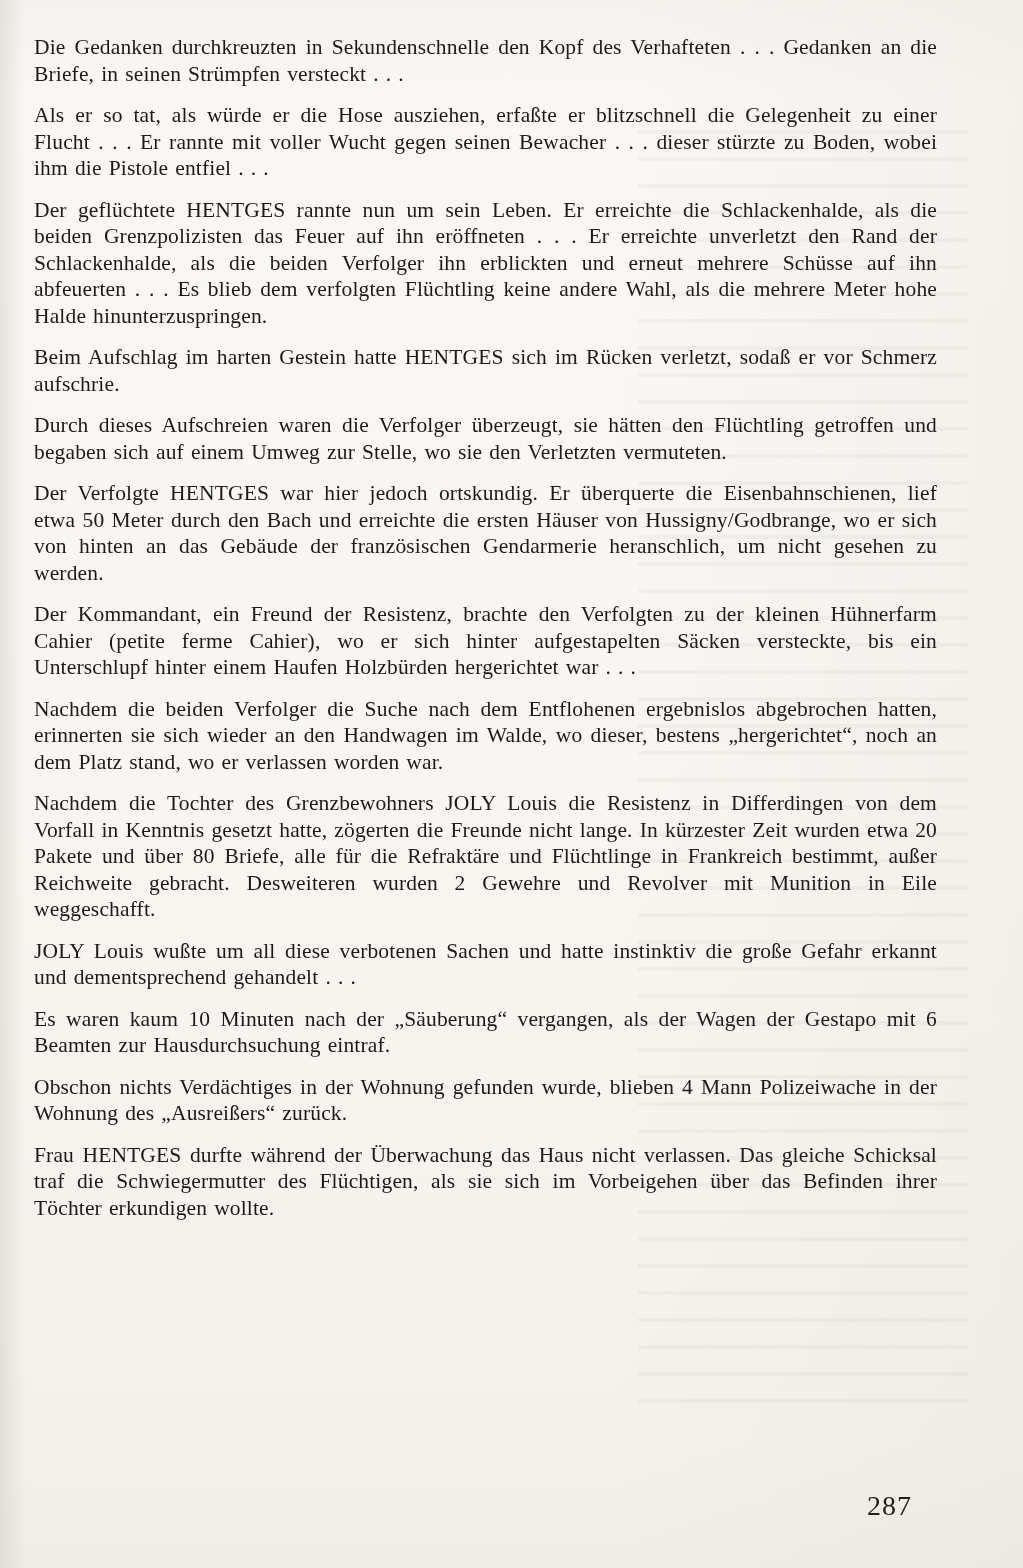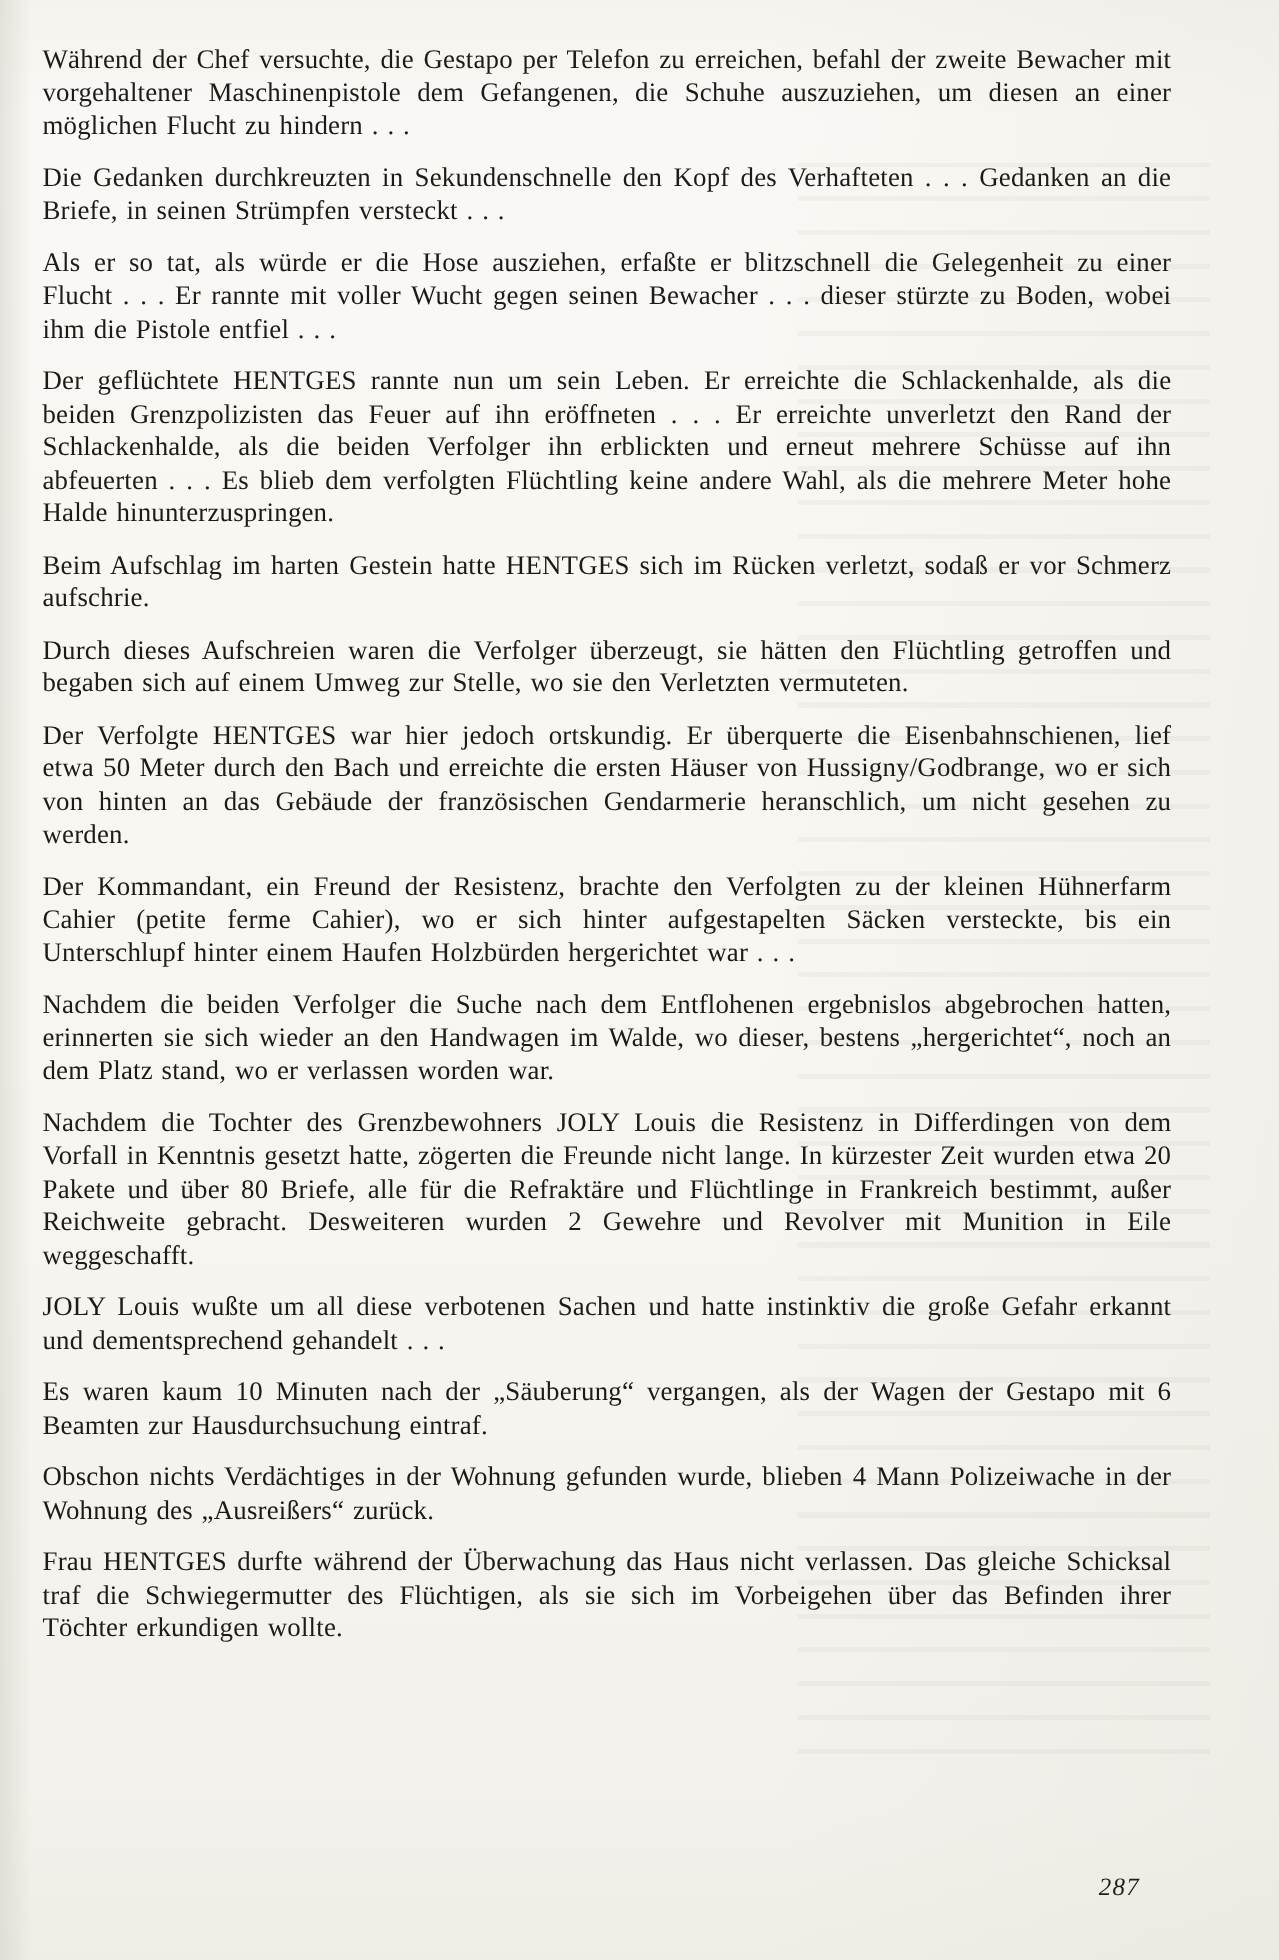--- a/index.html
+++ b/index.html
@@ -49,32 +49,30 @@
     letter-spacing: 0.15px;
     word-spacing: 1.5px;
   }
   .text-column p {
     margin: 0 0 15px 0;
   }
   .page-number {
     position: absolute;
     right: 111px;
     bottom: 46px;
-    font-size: 20px;
+    font-size: 28px;
     letter-spacing: 1px;
     color: #221f1b;
-    font-style: italic;
   }
 </style>
 </head>
 <body>
 
 <div class="page">
   <div class="text-column">
-    <p>Während der Chef versuchte, die Gestapo per Telefon zu erreichen, befahl der zweite Bewacher mit vorgehaltener Maschinenpistole dem Gefangenen, die Schuhe auszuziehen, um diesen an einer möglichen Flucht zu hindern . . .</p>
     <p>Die Gedanken durchkreuzten in Sekundenschnelle den Kopf des Verhafteten . . . Gedanken an die Briefe, in seinen Strümpfen versteckt . . .</p>
     <p>Als er so tat, als würde er die Hose ausziehen, erfaßte er blitzschnell die Gelegenheit zu einer Flucht . . . Er rannte mit voller Wucht gegen seinen Bewacher . . . dieser stürzte zu Boden, wobei ihm die Pistole entfiel . . .</p>
     <p>Der geflüchtete HENTGES rannte nun um sein Leben. Er erreichte die Schlackenhalde, als die beiden Grenzpolizisten das Feuer auf ihn eröffneten . . . Er erreichte unverletzt den Rand der Schlackenhalde, als die beiden Verfolger ihn erblickten und erneut mehrere Schüsse auf ihn abfeuerten . . . Es blieb dem verfolgten Flüchtling keine andere Wahl, als die mehrere Meter hohe Halde hinunterzuspringen.</p>
     <p>Beim Aufschlag im harten Gestein hatte HENTGES sich im Rücken verletzt, sodaß er vor Schmerz aufschrie.</p>
     <p>Durch dieses Aufschreien waren die Verfolger überzeugt, sie hätten den Flüchtling getroffen und begaben sich auf einem Umweg zur Stelle, wo sie den Verletzten vermuteten.</p>
     <p>Der Verfolgte HENTGES war hier jedoch ortskundig. Er überquerte die Eisenbahnschienen, lief etwa 50 Meter durch den Bach und erreichte die ersten Häuser von Hussigny/Godbrange, wo er sich von hinten an das Gebäude der französischen Gendarmerie heranschlich, um nicht gesehen zu werden.</p>
     <p>Der Kommandant, ein Freund der Resistenz, brachte den Verfolgten zu der kleinen Hühnerfarm Cahier (petite ferme Cahier), wo er sich hinter aufgestapelten Säcken versteckte, bis ein Unterschlupf hinter einem Haufen Holzbürden hergerichtet war . . .</p>
     <p>Nachdem die beiden Verfolger die Suche nach dem Entflohenen ergebnislos abgebrochen hatten, erinnerten sie sich wieder an den Handwagen im Walde, wo dieser, bestens „hergerichtet“, noch an dem Platz stand, wo er verlassen worden war.</p>
     <p>Nachdem die Tochter des Grenzbewohners JOLY Louis die Resistenz in Differdingen von dem Vorfall in Kenntnis gesetzt hatte, zögerten die Freunde nicht lange. In kürzester Zeit wurden etwa 20 Pakete und über 80 Briefe, alle für die Refraktäre und Flüchtlinge in Frankreich bestimmt, außer Reichweite gebracht. Desweiteren wurden 2 Gewehre und Revolver mit Munition in Eile weggeschafft.</p>
     <p>JOLY Louis wußte um all diese verbotenen Sachen und hatte instinktiv die große Gefahr erkannt und dementsprechend gehandelt . . .</p>

